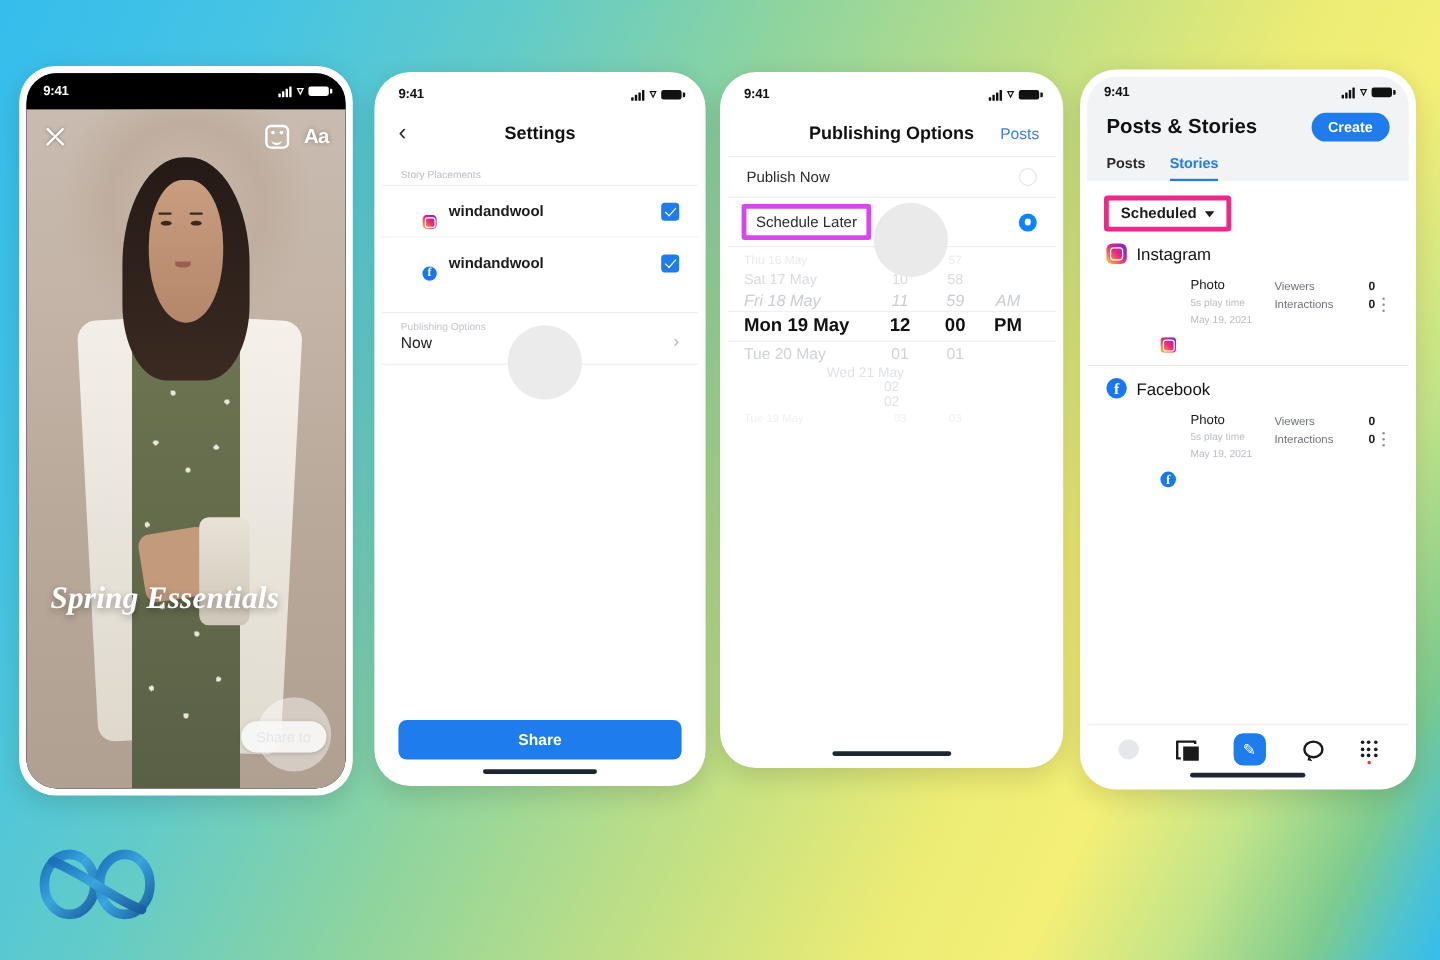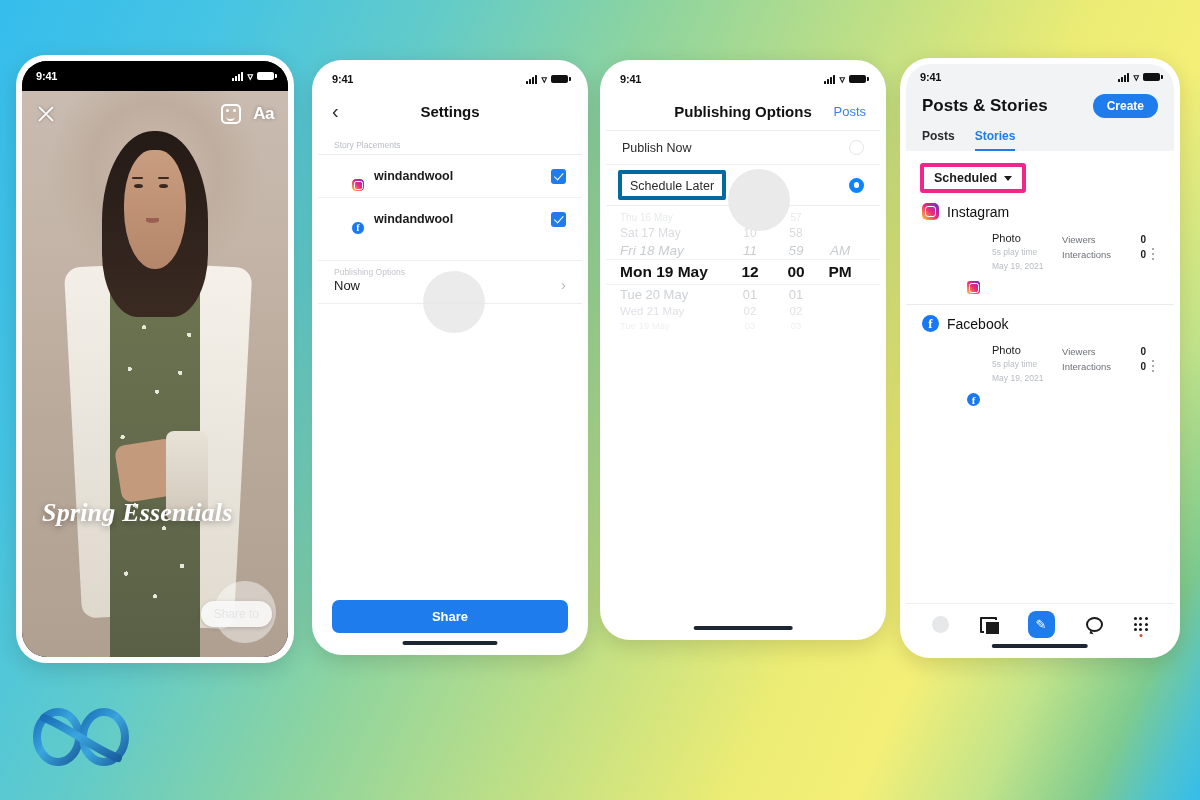--- a/index.html
+++ b/index.html
@@ -159,21 +159,21 @@
   .sticker-ic{width:20px;height:20px;border:2px solid #fff;border-radius:5px;
     position:relative;}
   .sticker-ic:before{content:"";position:absolute;left:3px;top:3px;width:3px;height:3px;
     border-radius:50%;background:#fff;box-shadow:7px 0 0 #fff;}
   .sticker-ic:after{content:"";position:absolute;left:3px;top:9px;width:9px;height:4px;
     border-bottom:2px solid #fff;border-radius:0 0 6px 6px;}
   .aa-ic{color:#fff;font-size:17px;font-weight:bold;letter-spacing:-0.5px;
     text-shadow:0 0 4px rgba(0,0,0,.3);}
 
   .story-title {
-    position:absolute; left:20px; bottom:129px; z-index:3;
+    position:absolute; left:20px; bottom:143px; z-index:3;
     font-family:"Liberation Serif", serif;
     font-size:26px; font-weight:bold; color:#fff; font-style:italic;
     letter-spacing:0.2px;
     text-shadow: 0 2px 6px rgba(0,0,0,.35);
   }
   .share-to-btn{
     position:absolute; right:16px; bottom:30px; z-index:4;
     background:rgba(248,248,248,0.9); color:#e5e5e5;
     padding:6px 13px; border-radius:16px; font-size:12px; font-weight:400;
     box-shadow:0 1px 4px rgba(0,0,0,.18);
@@ -256,21 +256,21 @@
   }
   .pub-label{font-size:12.5px;color:#2b2b2b;}
   .radio{
     margin-left:auto;width:15px;height:15px;border-radius:50%;
     border:1.3px solid #e2e4e8;background:#fff;
   }
   .radio.on{border:none;background:#0a84ff;position:relative;}
   .radio.on:after{content:"";position:absolute;left:4.6px;top:4.6px;width:5.8px;height:5.8px;
     border-radius:50%;background:#fff;}
   .hl-box{
-    border:4px solid #0369a1; padding:2px 8px; border-radius:2px;
+    border:4px solid #d946ef; padding:2px 8px; border-radius:2px;
     background:#fff; margin:-4px 0 -4px -4px;
   }
   .p3-blob{
     position:absolute;left:122px;top:103px;width:62px;height:62px;border-radius:50%;
     background:rgba(232,232,232,0.9);z-index:4;
   }
   .picker{
     border-top:1px solid #eceef0; padding: 4px 0 6px; position:relative;
     background:#fff;
   }
@@ -281,21 +281,21 @@
   .prow .c-date{width:108px;}
   .prow .c-h{width:44px;text-align:center;}
   .prow .c-m{width:48px;text-align:center;}
   .prow .c-ap{width:40px;text-align:center;}
   .prow.f4{color:#e8eaec;font-size:10px;}
   .prow.f3{color:#d9dbdf;font-size:12px;}
   .prow.f2{color:#c9ccd1;font-size:13.5px;font-style:italic;}
   .prow.sel{color:#111;font-weight:bold;font-size:15.5px;
     border-top:1px solid #eef0f2;border-bottom:1px solid #eef0f2;padding:3px 14px;}
   .prow.b1{color:#cfd2d6;font-size:13px;}
-  .prow.b2{color:#e0e2e6;font-size:11.5px;}
+  .prow.b2{color:#e0e2e6;font-size:11.5px;flex-direction:column;}
   .prow.b3{color:#eff0f2;font-size:9.5px;}
 
   
   #p4 { left: 900px; top: 58px; width: 280px; height: 600px; }
   #p4 .screen{background:#f7f7f8;}
   .ps-head{background:#f2f3f4;padding:4px 16px 0;flex:0 0 auto;}
   .ps-titlerow{display:flex;align-items:center;justify-content:space-between;text-align:right;}
   .ps-title{font-size:17px;font-weight:bold;color:#111;}
   .create-btn{background:#1f7ced;color:#fff;border-radius:14px;
     padding:5px 14px;font-size:12px;font-weight:bold;}

